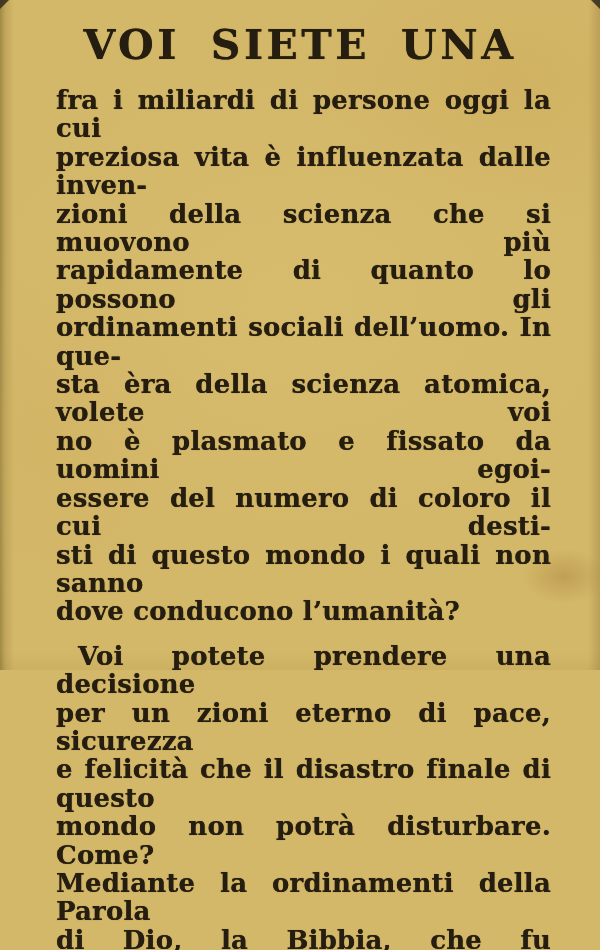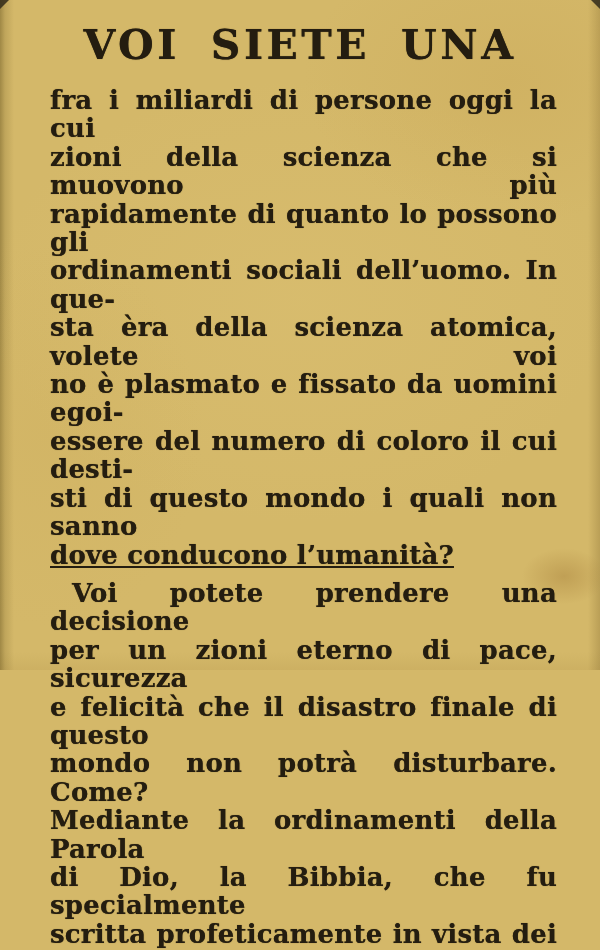--- a/index.html
+++ b/index.html
@@ -46,49 +46,49 @@
     line-height: 42px;
     letter-spacing: 0.085em;
     word-spacing: 0.32em;
     color: var(--ink, #241d10);
     text-shadow: 0 0 0.7px rgba(42,33,14,0.9);
   }
   .body {
     margin-top: 18px;
     padding: 0 33px 0 40px;
   }
-  .paragraph { margin: 10px; }
+  .paragraph { margin: 16px; }
   .paragraph + .paragraph { margin-top: 4px; }
   .line {
     font-size: 26px;
     line-height: 28.4px;
     letter-spacing: 0.2px;
     text-align: justify;
     text-align-last: justify;
     text-justify: inter-word;
     text-shadow: 0 0 0.7px rgba(42,33,14,0.85);
     white-space: normal;
   }
   .line.last {
     text-align: right;
     text-align-last: left;
-    text-decoration: underline;
   }
   .paragraph.indent .line:first-child { text-indent: 22px; }
 </style>
 </head>
 <body>
 
 <div class="photo" style="--paper: #d4b869; --ink: #241d10;">
   <div class="corner-mark tl"></div>
   <div class="corner-mark tr"></div>
   <h1 class="title">VOI SIETE UNA</h1>
   <div class="body">
       <div class="paragraph">
         <div class="line">fra i miliardi di persone oggi la cui</div>
+        <div class="line">preziosa vita è influenzata dalle inven-</div>
         <div class="line">zioni della scienza che si muovono più</div>
         <div class="line">rapidamente di quanto lo possono gli</div>
         <div class="line">ordinamenti sociali dell’uomo. In que-</div>
         <div class="line">sta èra della scienza atomica, volete voi</div>
         <div class="line">no è plasmato e fissato da uomini egoi-</div>
         <div class="line">essere del numero di coloro il cui desti-</div>
         <div class="line">sti di questo mondo i quali non sanno</div>
         <div class="line last">dove conducono l’umanità?</div>
       </div>
       <div class="paragraph indent">

